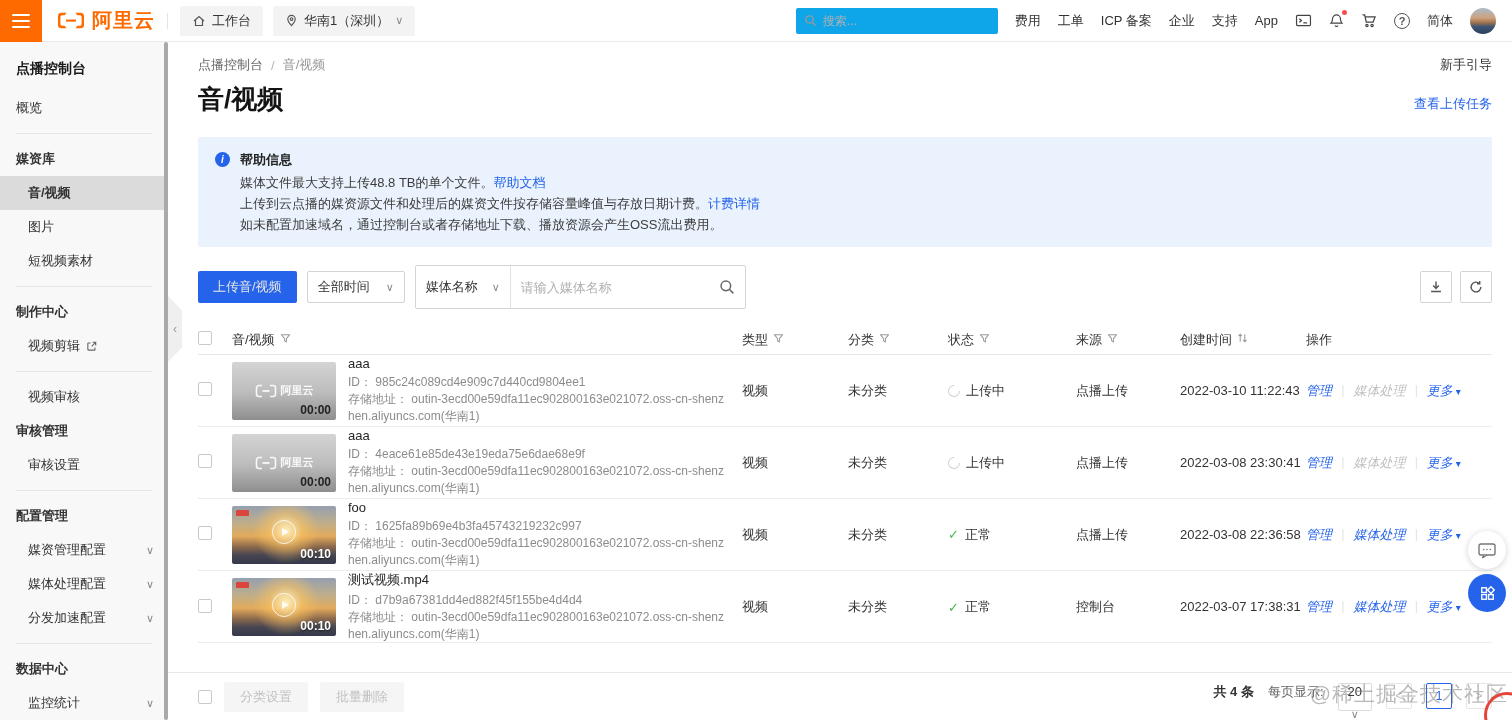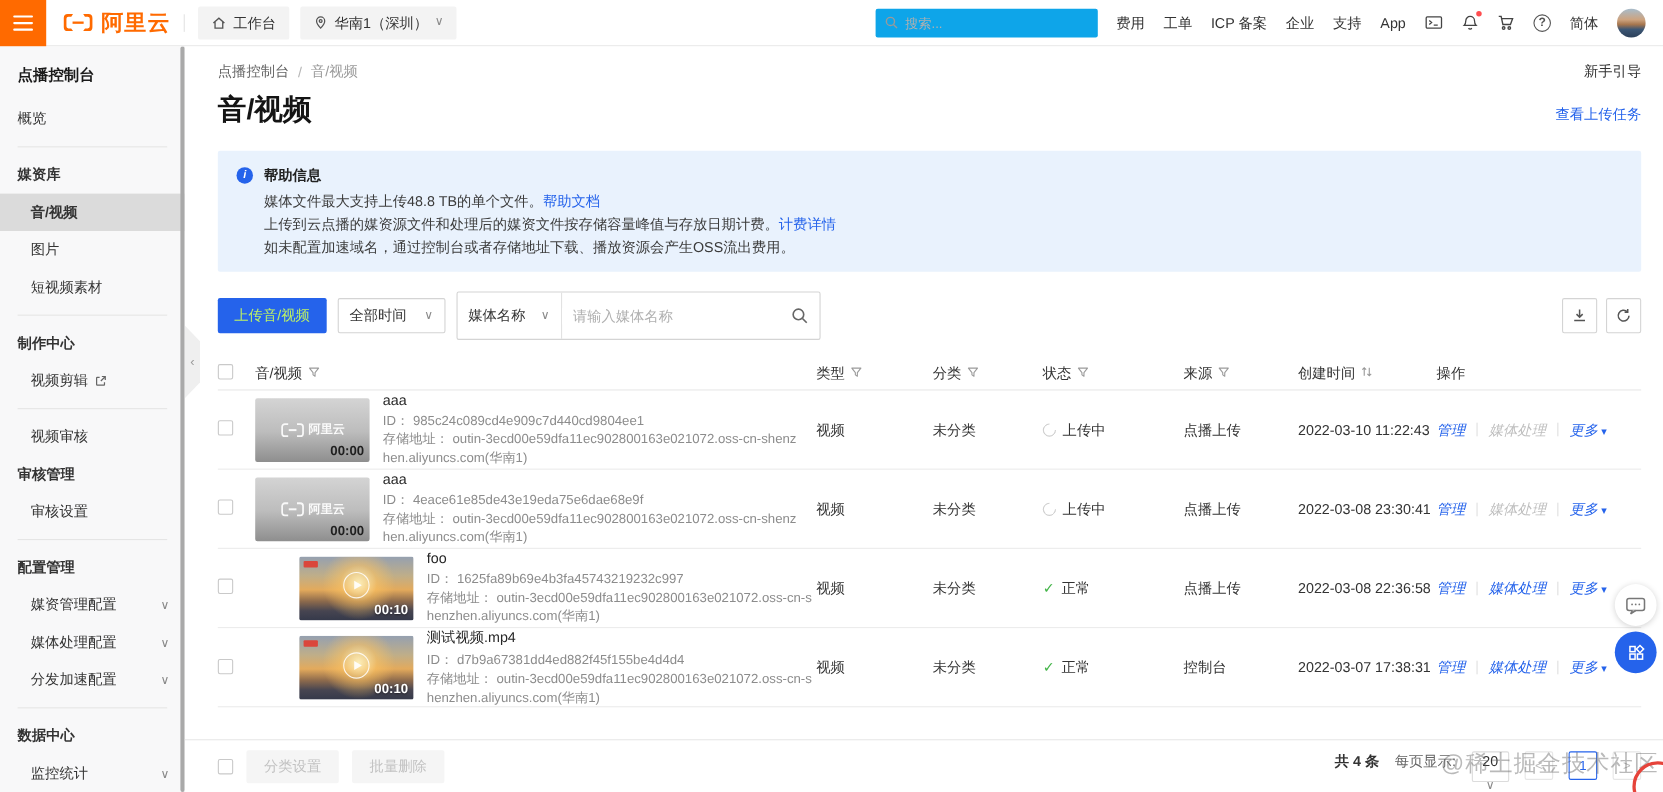--- a/index.html
+++ b/index.html
@@ -49,40 +49,40 @@
   .title-row{display:flex;align-items:flex-end;margin-top:8px;}
   .page-title{font-size:26px;font-weight:600;color:#141414;}
   .upload-tasks{margin-left:auto;color:var(--blue);cursor:pointer;margin-bottom:4px;}
 
   .help-box{margin-top:20px;background:#e9f2fd;border-radius:2px;padding:12px 16px 12px 42px;position:relative;font-size:13px;line-height:21px;color:#3c3c3c;}
   .info-icon{position:absolute;left:17px;top:15px;width:15px;height:15px;border-radius:50%;background:var(--blue);color:#fff;font-size:10px;font-weight:700;display:flex;align-items:center;justify-content:center;font-style:italic;}
   .help-title{font-weight:700;color:#222;margin-bottom:2px;}
   .help-link{color:var(--blue);cursor:pointer;}
 
   .toolbar{margin-top:18px;display:flex;align-items:center;}
-  .btn-primary{height:32px;padding:0 15px;background:var(--blue);color:#bef264;border:none;border-radius:2px;font-size:13px;cursor:pointer;font-family:inherit;}
+  .btn-primary{height:32px;padding:0 15px;background:var(--blue);color:#e5e5e5;border:none;border-radius:2px;font-size:13px;cursor:pointer;font-family:inherit;}
   .select{display:flex;align-items:center;height:32px;border:1px solid #d4d4d4;border-radius:2px;padding:0 10px;font-size:13px;color:#333;gap:16px;background:#fff;cursor:pointer;margin-left:10px;}
   .search-group{display:flex;align-items:center;height:44px;border:1px solid #d4d4d4;border-radius:2px;margin-left:10px;background:#fff;}
   .search-group .sel{display:flex;align-items:center;gap:14px;padding:0 10px;height:100%;border-right:1px solid #e2e2e2;cursor:pointer;}
   .search-group input{border:none;outline:none;font-size:13px;padding:0 10px;width:208px;color:#333;font-family:inherit;}
   .search-group input::placeholder{color:#b0b0b0;}
   .mag{margin-right:10px;display:flex;cursor:pointer;}
   .toolbar-right{margin-left:auto;display:flex;gap:8px;}
   .icon-btn{width:32px;height:32px;border:1px solid #d4d4d4;border-radius:2px;background:#fff;display:flex;align-items:center;justify-content:center;cursor:pointer;}
 
   
   .grid{display:grid;grid-template-columns:34px 510px 106px 100px 128px 104px 126px 1fr;align-items:center;}
   .thead{margin-top:16px;height:30px;border-bottom:1px solid #e8e8e8;font-size:13px;color:#333;}
   .th{display:flex;align-items:center;gap:5px;}
   .checkbox{width:14px;height:14px;border:1px solid #c9c9c9;border-radius:2px;background:#fff;display:inline-block;cursor:pointer;}
   .trow{height:72px;border-bottom:1px solid #ececec;font-size:13px;}
   .c-media{display:flex;align-items:center;gap:12px;}
   .thumb{position:relative;width:104px;height:58px;border-radius:2px;overflow:hidden;flex:none;cursor:pointer;}
   .trow.placeholder .thumb{background:linear-gradient(180deg,#d4d4d4 0%,#bdbdbd 52%,#8e8e8e 100%);}
-  .trow.photo .thumb{background:radial-gradient(circle at 52% 42%,rgba(255,241,188,.95) 0%,rgba(255,196,96,.55) 26%,rgba(255,180,80,0) 52%),linear-gradient(180deg,#95a0b0 0%,#bfae89 30%,#e3aa5c 52%,#8d6a4c 70%,#474551 85%,#35394a 100%);margin-left:40px;}
+  .trow.photo .thumb{background:radial-gradient(circle at 52% 42%,rgba(255,241,188,.95) 0%,rgba(255,196,96,.55) 26%,rgba(255,180,80,0) 52%),linear-gradient(180deg,#95a0b0 0%,#bfae89 30%,#e3aa5c 52%,#8d6a4c 70%,#474551 85%,#35394a 100%);}
   .brand{position:absolute;inset:0;display:flex;align-items:center;justify-content:center;gap:4px;}
   .brand-text{color:rgba(255,255,255,.92);font-size:11px;font-weight:700;}
   .play{position:absolute;left:50%;top:46%;transform:translate(-50%,-50%);width:24px;height:24px;border:1.5px solid rgba(255,255,255,.85);border-radius:50%;display:flex;align-items:center;justify-content:center;}
   .play::after{content:"";border-left:7px solid rgba(255,255,255,.9);border-top:4.5px solid transparent;border-bottom:4.5px solid transparent;margin-left:2px;}
   .red-mark{position:absolute;left:4px;top:4px;width:13px;height:6px;background:#e03c31;border-radius:1px;opacity:.9;}
   .dur{position:absolute;right:5px;bottom:3px;font-size:12px;font-weight:700;}
   .trow.placeholder .dur{color:#1f1f1f;}
   .trow.photo .dur{color:#fff;text-shadow:0 1px 2px rgba(0,0,0,.55);}
   .m-info{max-width:382px;}
   .m-name{color:#262626;margin-bottom:3px;cursor:pointer;}

